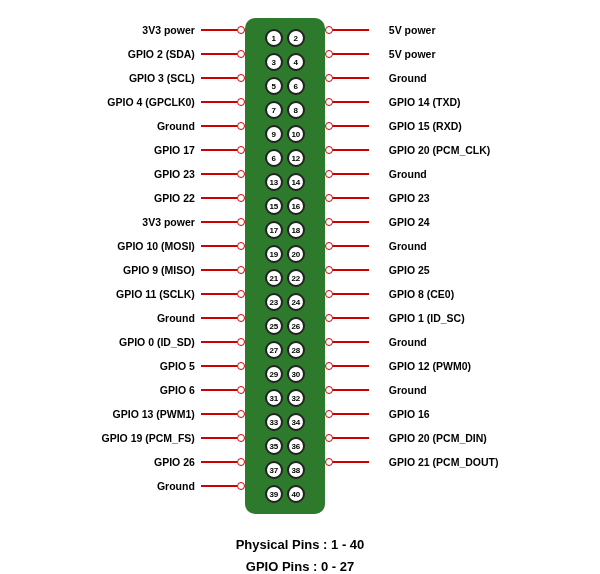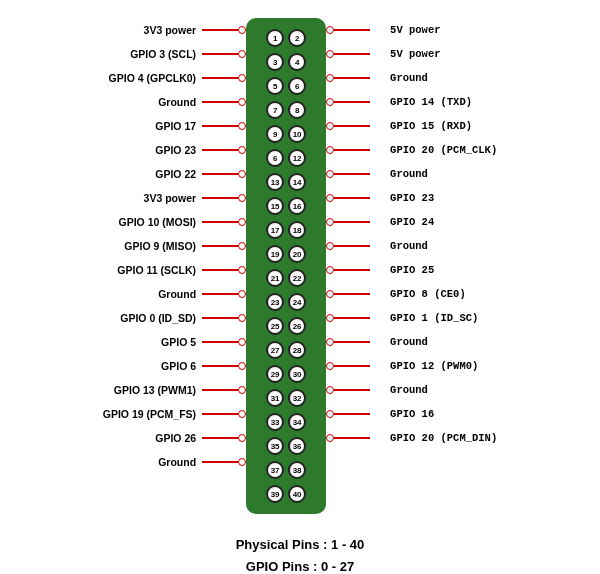--- a/index.html
+++ b/index.html
@@ -52,21 +52,21 @@
       border-radius: 50%;
       border: 1.5px solid #c00;
       background: #fff;
       flex-shrink: 0;
     }
     .left-col .pin-row { flex-direction: row; }
     .left-col .pin-label { margin-right: 6px; }
     .left-col .pin-dot { margin-right: 0; }
     .right-col .pin-row { flex-direction: row; }
     .right-col .pin-dot { margin-left: 0; }
-    .right-col .pin-label { margin-left: 20px; font-family: Liberation Mono, monospace; }
+    .right-col .pin-label { margin-left: 20px; }
 
     .connector {
       background: #2d7a2d;
       border-radius: 10px;
       width: 80px;
       display: flex;
       flex-direction: column;
       align-items: center;
       padding: 8px 0;
       gap: 0;
@@ -108,20 +108,25 @@
 
 <div class="diagram">
 
   <div class="left-col" id="left-col">
       <div class="pin-row">
         <span class="pin-label">3V3 power</span>
         <div class="pin-line"></div>
         <div class="pin-dot"></div>
       </div>
       <div class="pin-row">
+        <span class="pin-label">GPIO 2 (SDA)</span>
+        <div class="pin-line"></div>
+        <div class="pin-dot"></div>
+      </div>
+      <div class="pin-row">
         <span class="pin-label">GPIO 3 (SCL)</span>
         <div class="pin-line"></div>
         <div class="pin-dot"></div>
       </div>
       <div class="pin-row">
         <span class="pin-label">GPIO 4 (GPCLK0)</span>
         <div class="pin-line"></div>
         <div class="pin-dot"></div>
       </div>
       <div class="pin-row">
@@ -372,20 +377,25 @@
       </div>
       <div class="pin-row">
         <div class="pin-dot"></div>
         <div class="pin-line"></div>
         <span class="pin-label">GPIO 16</span>
       </div>
       <div class="pin-row">
         <div class="pin-dot"></div>
         <div class="pin-line"></div>
         <span class="pin-label">GPIO 20 (PCM_DIN)</span>
+      </div>
+      <div class="pin-row">
+        <div class="pin-dot"></div>
+        <div class="pin-line"></div>
+        <span class="pin-label">GPIO 21 (PCM_DOUT)</span>
       </div>
     </div>
 </div>
 
 <div class="footer">
   <div>Physical Pins : 1 - 40</div>
   <div>GPIO  Pins    : 0 - 27</div>
 </div>
 
 </body></html>

